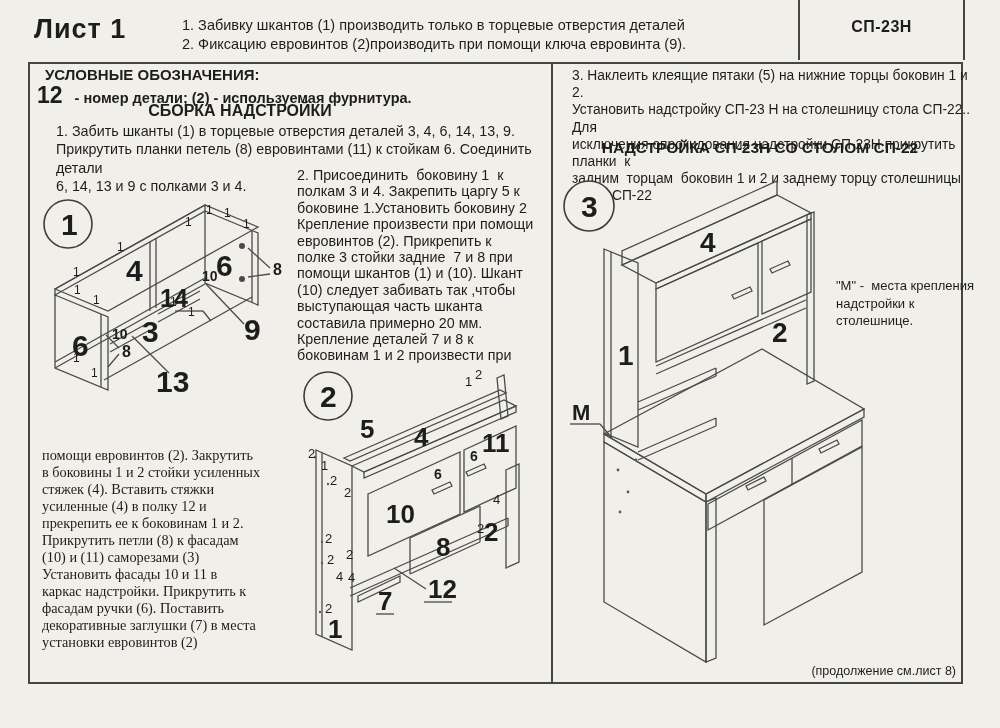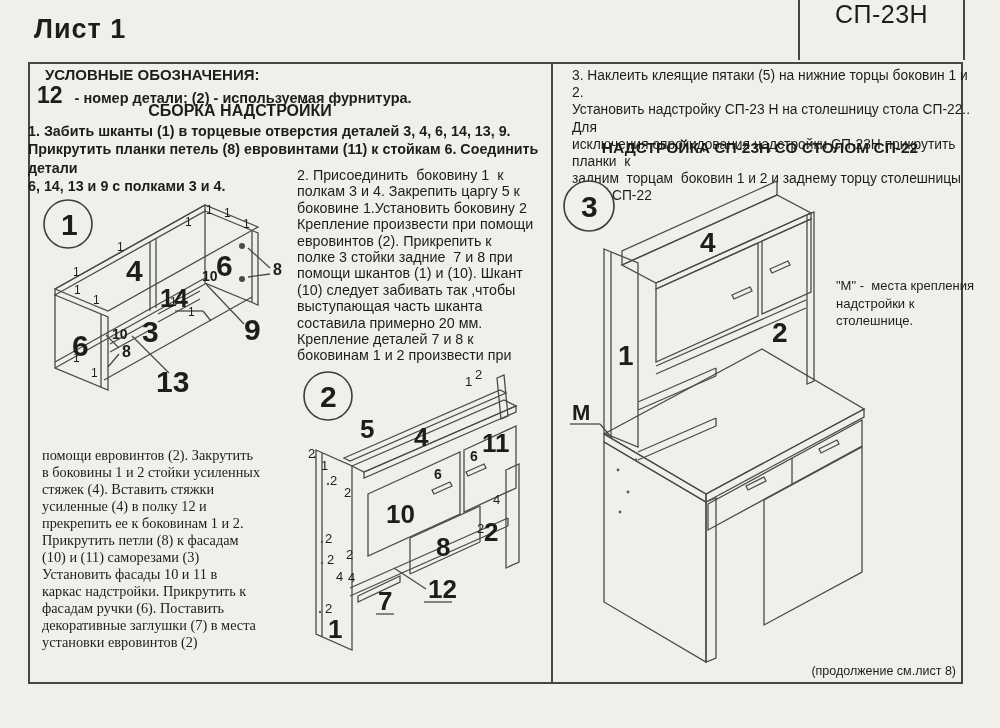--- a/index.html
+++ b/index.html
@@ -4,29 +4,29 @@
 <style>
   html,body{margin:0;padding:0;background:#e8e6e0;}
   .page{position:relative;width:1000px;height:728px;background:#f1efe9;
         font-family:"Liberation Sans",sans-serif;color:#1d1d1d;overflow:hidden;}
   .abs{position:absolute;}
   .pre{white-space:pre-wrap;}
   .sheet-title{left:34px;top:14px;font-size:27px;font-weight:bold;letter-spacing:1px;}
   .header-notes{left:182px;top:16px;width:560px;font-size:14.5px;line-height:19px;}
   .model-cell{left:798px;top:0;width:163px;height:60px;border-left:2px solid #454545;
               border-right:2px solid #454545;text-align:center;}
-  .model-code{display:inline-block;font-size:25px;font-weight:normal;letter-spacing:.5px;}
+  .model-code{display:inline-block;margin-top:18px;font-size:16px;font-weight:bold;letter-spacing:.5px;}
   .main-box{left:28px;top:62px;width:931px;height:618px;border:2px solid #454545;}
   .divider-v{left:551px;top:62px;width:2px;height:622px;background:#454545;}
   .legend-title{left:45px;top:66px;font-size:15px;font-weight:bold;}
   .legend-row{left:37px;top:82px;display:flex;align-items:baseline;}
   .legend-num{font-size:23px;font-weight:bold;}
   .legend-desc{font-size:14.5px;font-weight:bold;margin-left:12px;}
   .section-title{left:30px;top:102px;width:420px;text-align:center;font-size:16px;font-weight:bold;}
-  .step1{left:28px;top:122px;width:512px;font-size:14.3px;line-height:18.4px;font-weight:bold;}
+  .step1{left:56px;top:122px;width:512px;font-size:14.3px;line-height:18.4px;}
   .step2{left:297px;top:167px;width:254px;font-size:14.3px;line-height:16.4px;}
   .step2c{left:42px;top:447px;width:254px;font-size:14.3px;line-height:17px;font-family:Liberation Serif, serif;}
   .step3{left:572px;top:67px;width:402px;font-size:13.8px;line-height:17.2px;}
   .right-title{left:560px;top:139px;width:400px;text-align:center;font-size:15.5px;font-weight:bold;}
   .m-note{left:836px;top:277px;width:150px;font-size:13px;line-height:17.5px;}
   .continuation{left:700px;top:664px;width:256px;text-align:right;font-size:12.5px;}
   svg{overflow:visible;}
   svg .line line,svg .line polygon,svg .line polyline{stroke:#4a4a4a;stroke-width:1.3;fill:none;}
   svg .face{fill:#f1efe9;}
   svg .screw{fill:#4a4a4a;stroke:none;}
@@ -42,20 +42,22 @@
   .t14{font-size:14px;font-weight:bold;}
   .t13{font-size:13px;}
   .t12{font-size:12px;}
 </style>
 </head>
 <body>
 
 <div class="page">
 
   <div class="abs sheet-title">Лист 1</div>
+  <div class="abs header-notes pre">1. Забивку шкантов (1) производить только в торцевые отверстия деталей
+2. Фиксацию евровинтов (2)производить при помощи ключа евровинта (9).</div>
   <div class="abs model-cell">
     <span class="model-code">СП-23Н</span>
   </div>
 
   <div class="abs main-box"></div>
   <div class="abs divider-v"></div>
 
   <div class="abs legend-title">УСЛОВНЫЕ ОБОЗНАЧЕНИЯ:</div>
   <div class="abs legend-row">
     <span class="legend-num">12</span>

